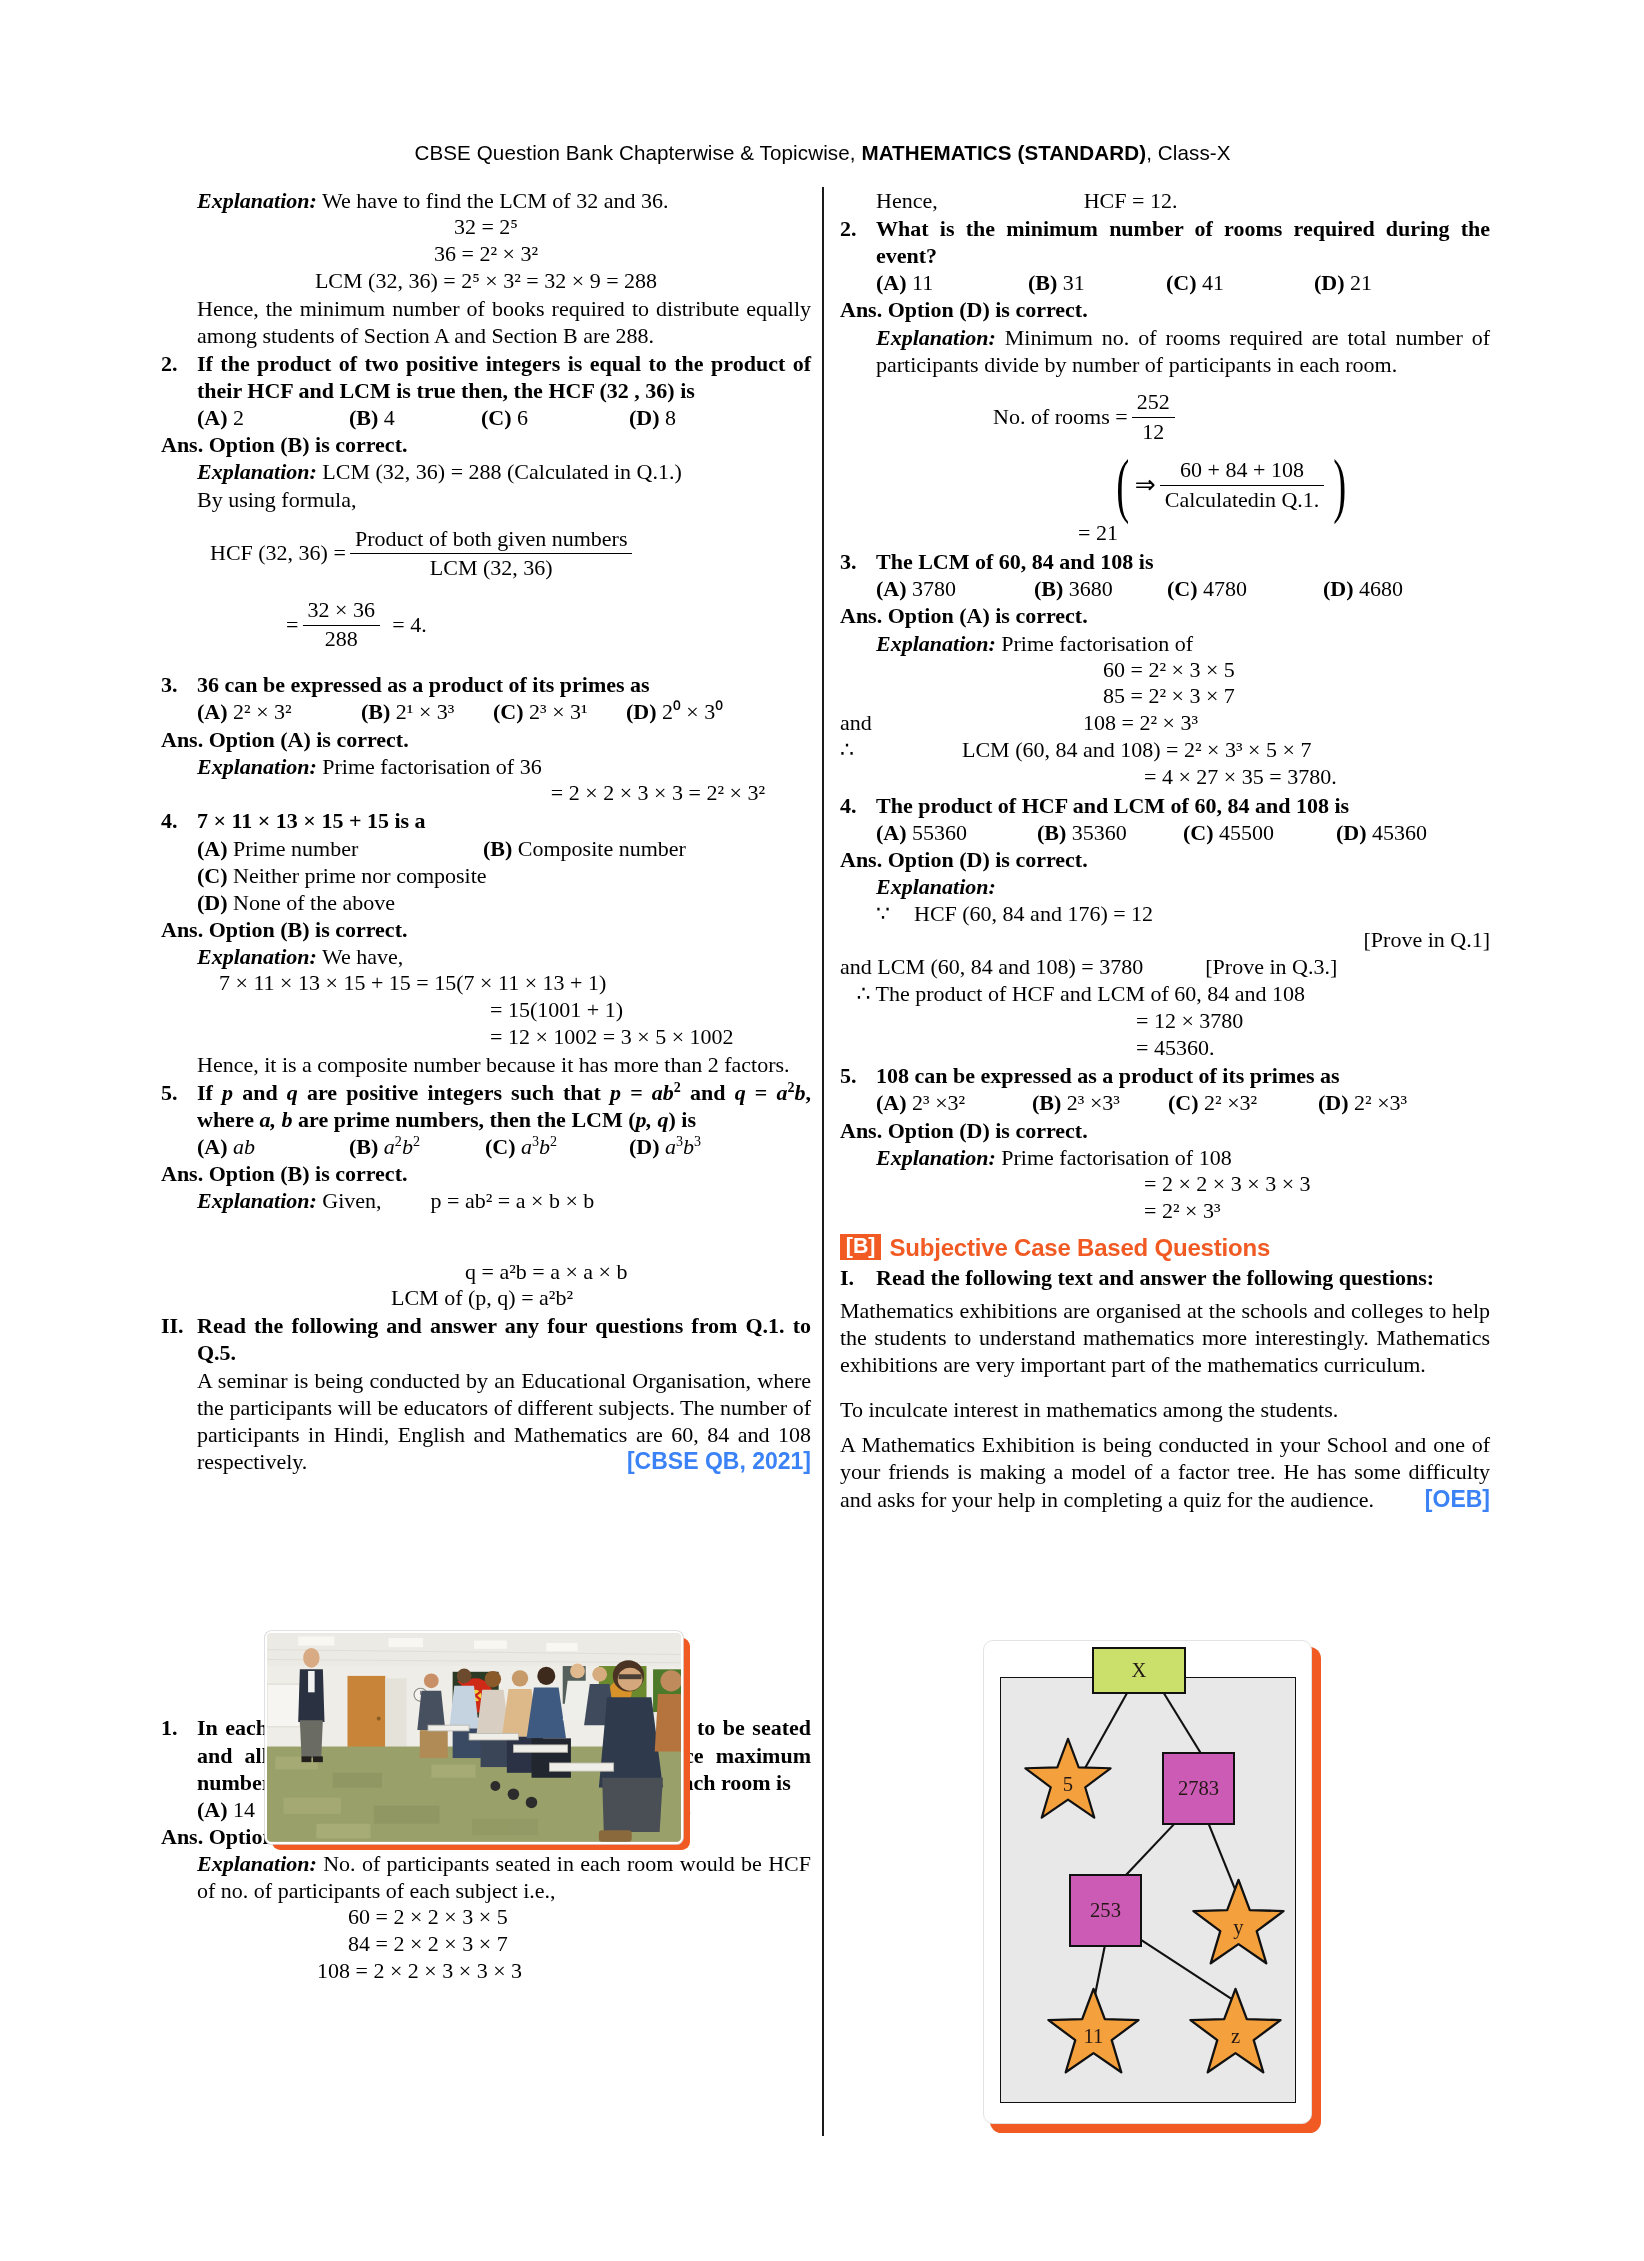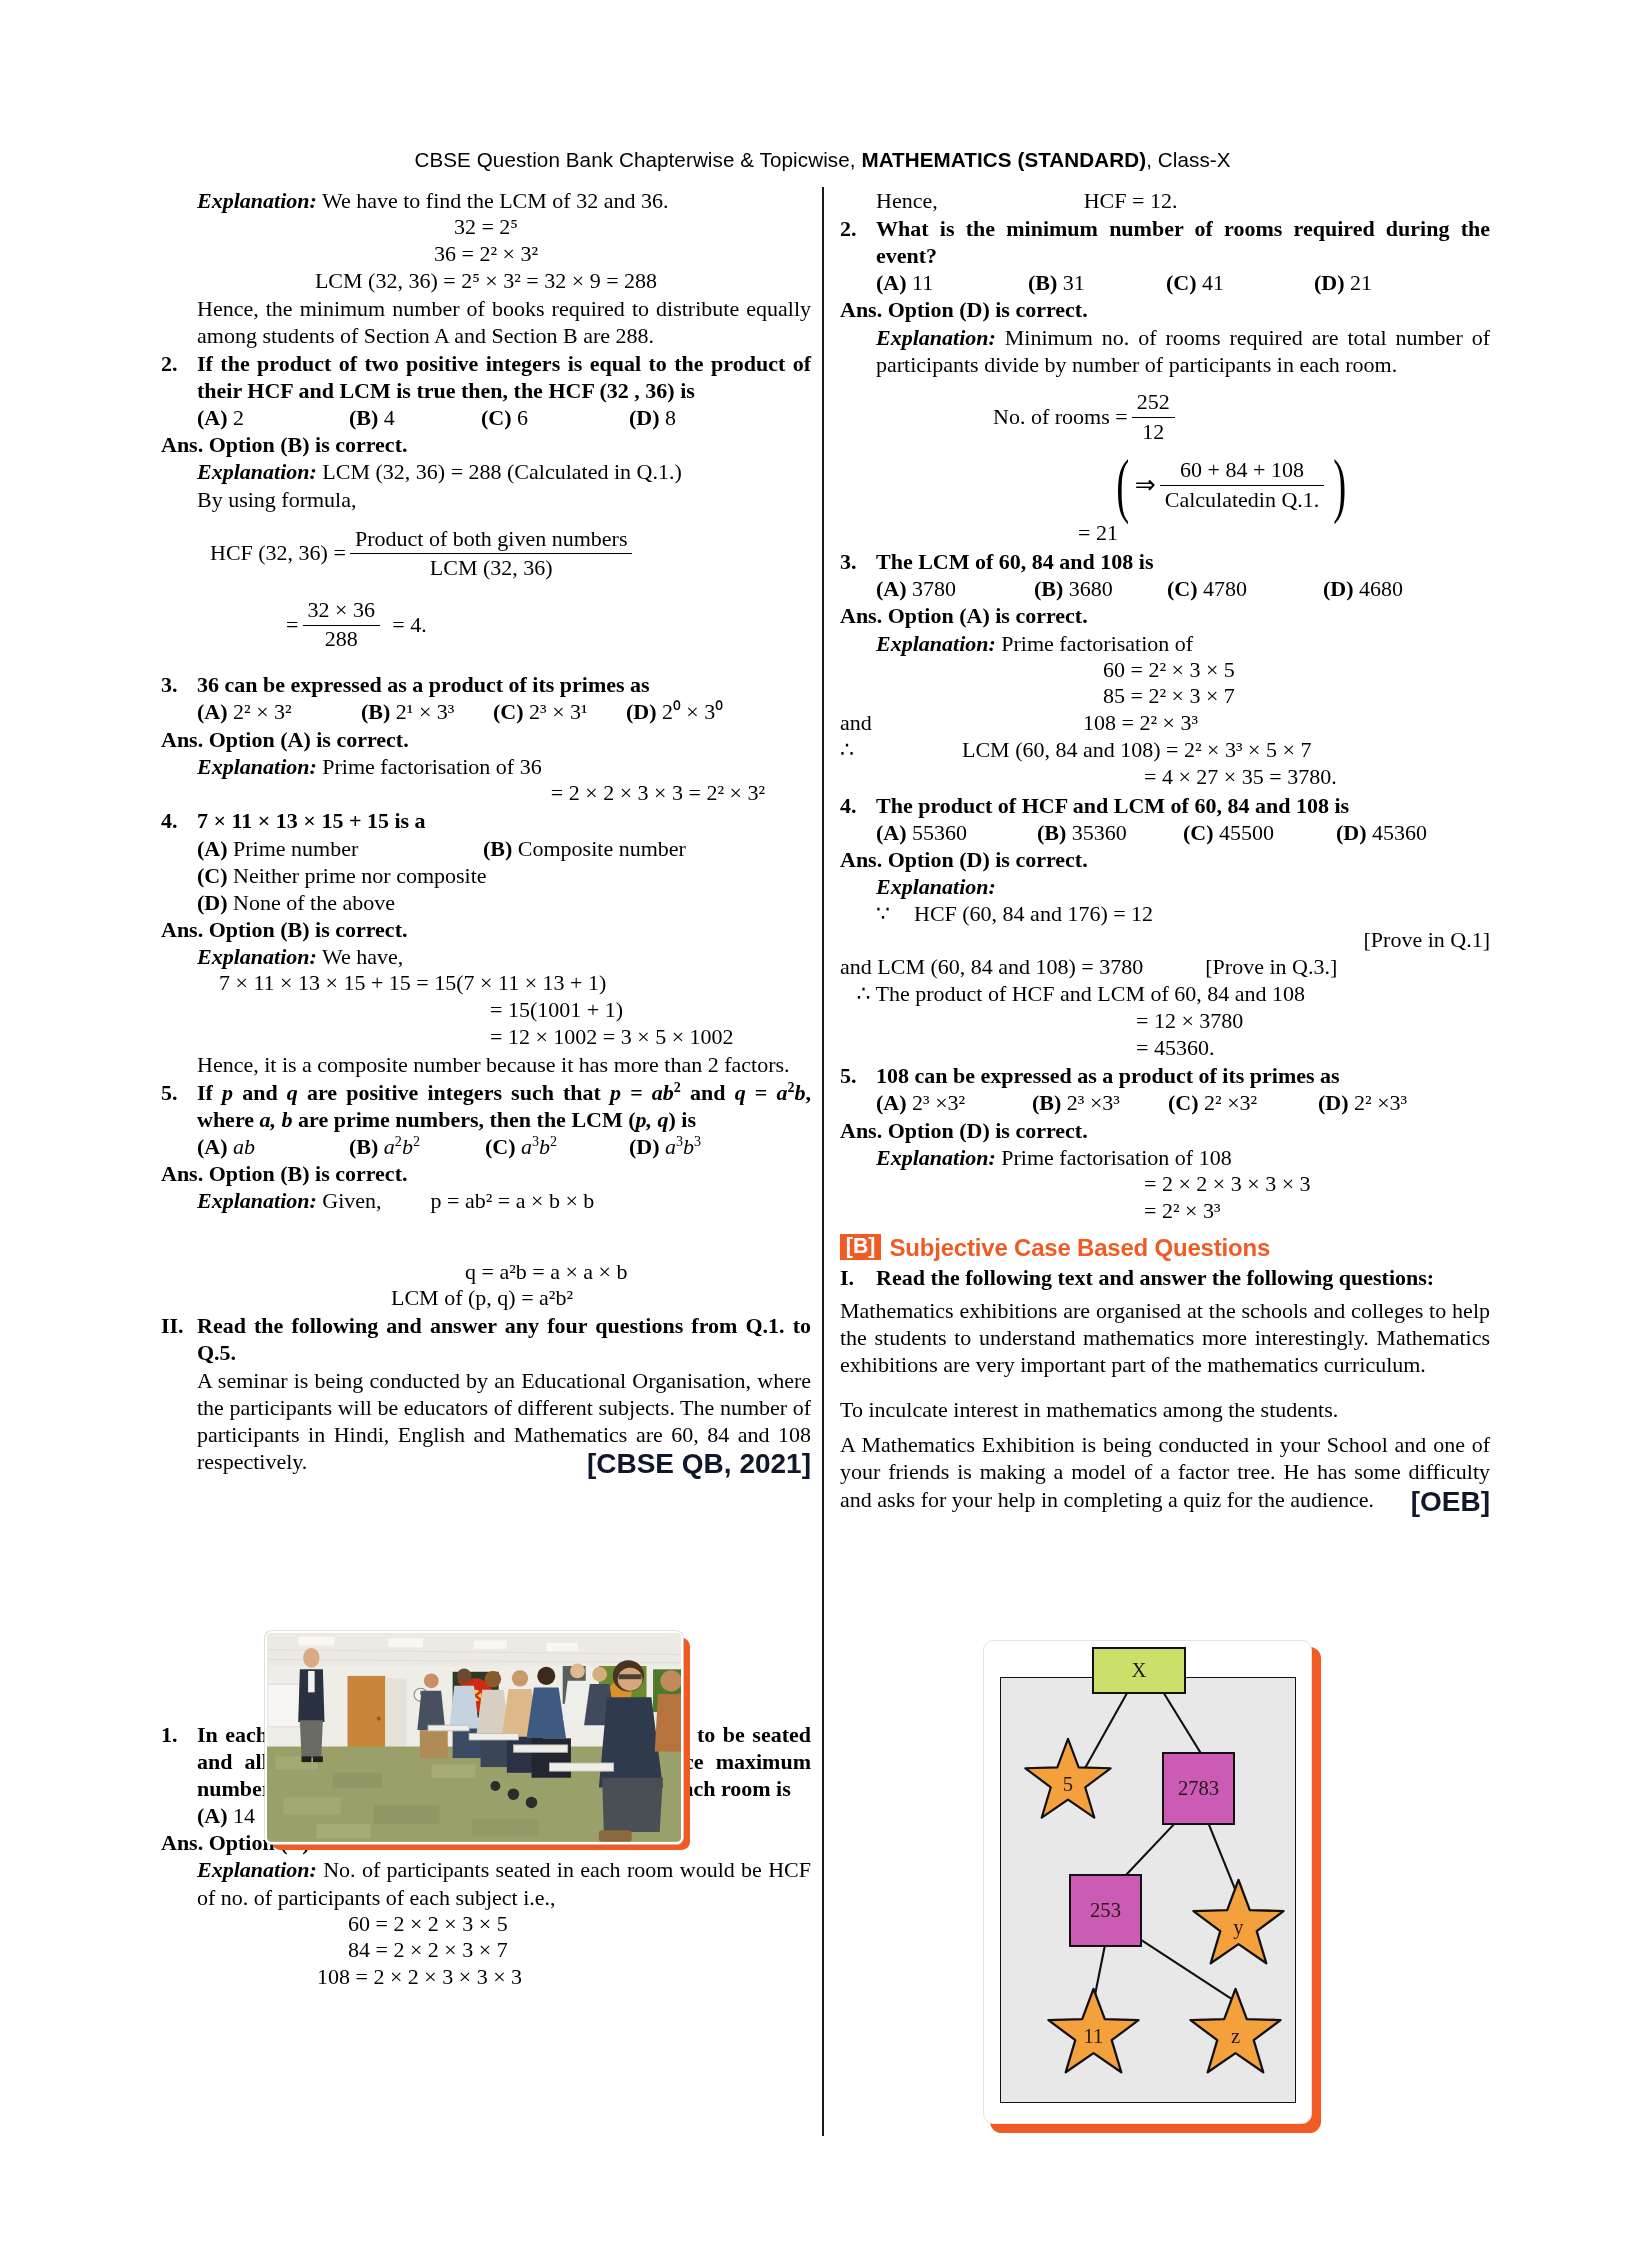--- a/index.html
+++ b/index.html
@@ -7,21 +7,21 @@
     width:1645px;height:2261px;background:#ffffff;
     font-family:"Liberation Serif", serif;
     color:#000;
     position:relative;
     overflow:hidden;
   }
   .page{position:absolute;left:0;top:0;width:1645px;height:2261px;}
 
   
   .header{
-    position:absolute;left:0;top:148px;width:1645px;
+    position:absolute;left:0;top:141px;width:1645px;
     text-align:center;
     font-family:"Liberation Sans", sans-serif;
     font-size:20.6px;
     letter-spacing:0.1px;
   }
   .header b{font-weight:bold;}
 
   
   .col{
     position:absolute;top:187px;width:650px;
@@ -77,21 +77,21 @@
 
   
   .parenbox{display:inline-flex;align-items:center;}
   .paren{
     display:inline-block;font-size:71px;line-height:0.78;
     font-family:"Liberation Serif", serif;font-weight:300;
     transform:scaleX(.55);
   }
 
   
-  .tag-pink{color:#0f172a;font-weight:bold;font-family:"Liberation Sans", sans-serif;font-size:28px;}
+  .tag-pink{color:#3b82f6;font-weight:bold;font-family:"Liberation Sans", sans-serif;font-size:23px;}
   .sec-head{
     margin-top:8.2px;margin-bottom:1.6px;
     font-family:"Liberation Sans", sans-serif;
     white-space:nowrap;
   }
   .sec-head .bx{
     display:inline-block;background:#f15a22;color:#fff;font-weight:bold;
     padding:0.8px 5.8px 2.5px 5.8px;font-size:21.4px;margin-right:8.2px;line-height:1.05;
     position:relative;top:-2.5px;
   }

